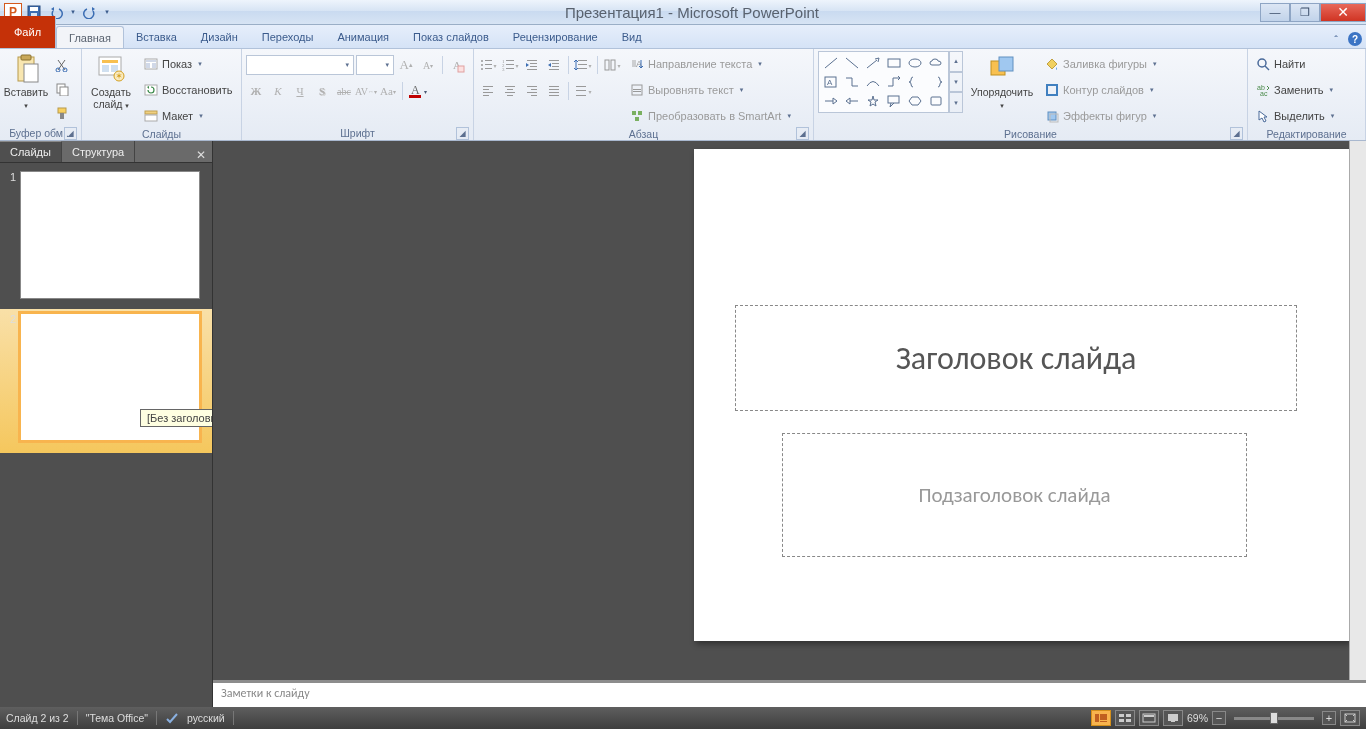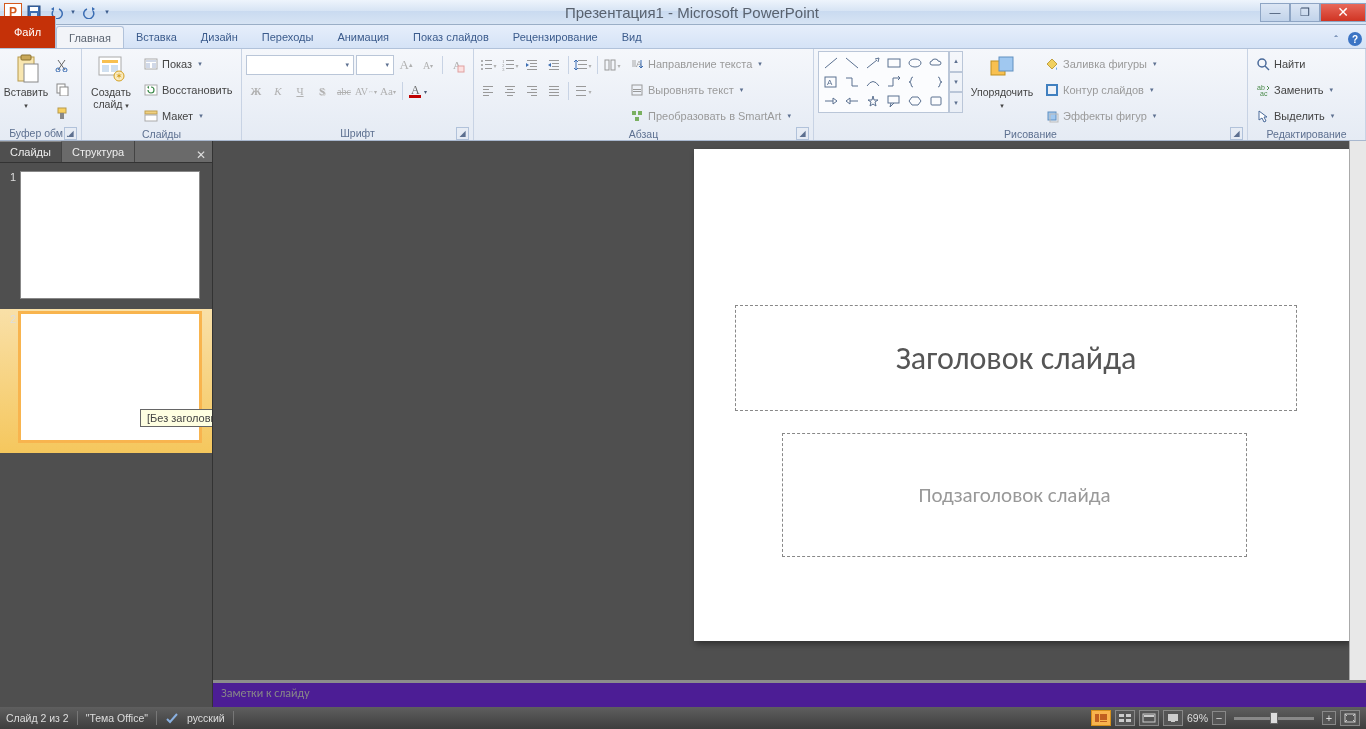--- a/index.html
+++ b/index.html
@@ -66,21 +66,21 @@
 
 .editor { flex:1; display:flex; flex-direction:column; }
 .canvas-area { flex:1; overflow:auto; display:flex; align-items:flex-start; justify-content:flex-end; }
 .vscroll { width:17px; background:#e8e8e8; border-left:1px solid #aaa;}
 .slide { width:655px; height:492px; background:#fff; margin:8px 0; box-shadow:2px 3px 6px rgba(0,0,0,.4); position:relative;}
 .ph { position:absolute; border:1px dashed #888; display:flex; align-items:center; justify-content:center;}
 .ph-title { left:41px; top:156px; width:562px; height:106px; font-size:32px; color:#555; font-family:Calibri,sans-serif;}
 .ph-sub { left:88px; top:284px; width:465px; height:124px; font-size:21px; color:#999; font-family:Calibri,sans-serif;}
 
 
-.notes { height:27px; background:#4c1d95; border-top:3px solid #8c8c8c; padding:3px 8px; font-size:12px; color:#888; font-family:Calibri,sans-serif; }
+.notes { height:27px; background:#ffffff; border-top:3px solid #8c8c8c; padding:3px 8px; font-size:12px; color:#888; font-family:Calibri,sans-serif; }
 
 
 .statusbar { height:22px; background:linear-gradient(#5f5f5f,#3e3e3e); display:flex; align-items:center; color:#ddd; font-size:10.5px; padding:0 6px; gap:8px;}
 .sb-sep { width:1px; height:14px; background:#777;}
 .sb-right { margin-left:auto; display:flex; align-items:center; gap:4px;}
 .view-btn { width:20px; height:16px; border:1px solid #888; background:#555; cursor:pointer; display:flex;align-items:center;justify-content:center;}
 .view-btn.active { background:#f8b44e; border-color:#d48f1a;}
 .zoom-track { width:80px; height:3px; background:#888; position:relative; margin:0 4px;}
 .zoom-thumb { position:absolute; width:8px; height:12px; background:#ddd; border:1px solid #666; top:-5px; left:36px; cursor:pointer;}
 .zoom-btn { width:14px; height:14px; border:1px solid #888; background:#555; color:#ddd; display:flex;align-items:center;justify-content:center; cursor:pointer; font-size:11px;}

